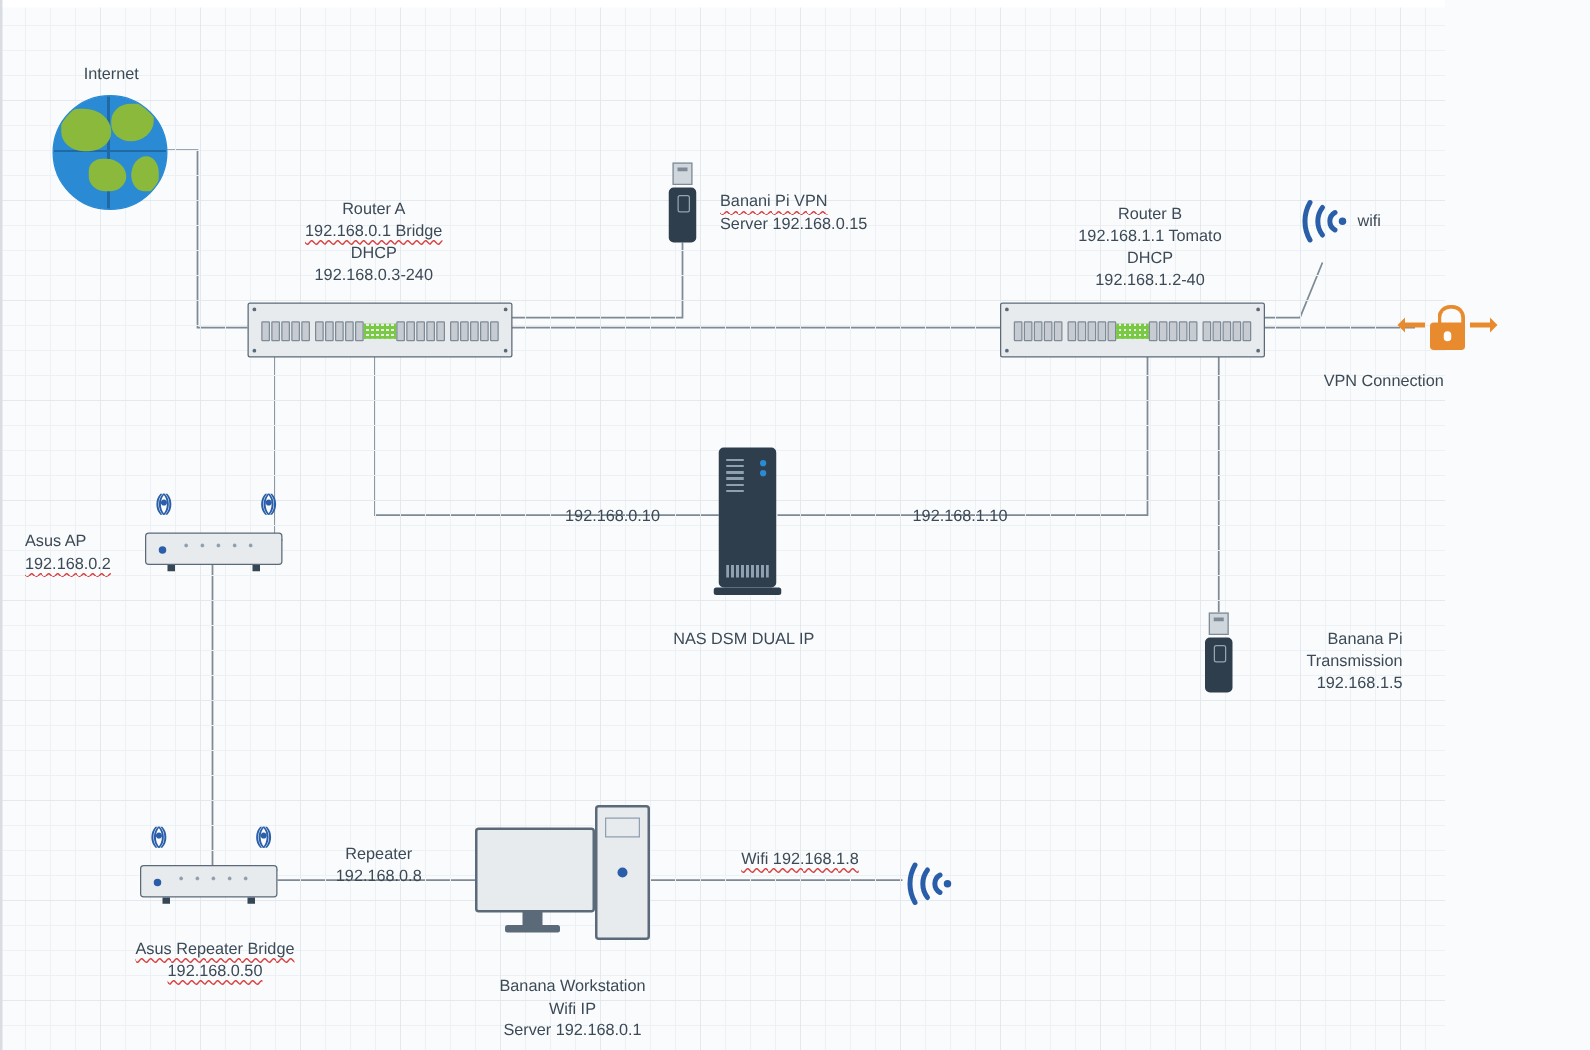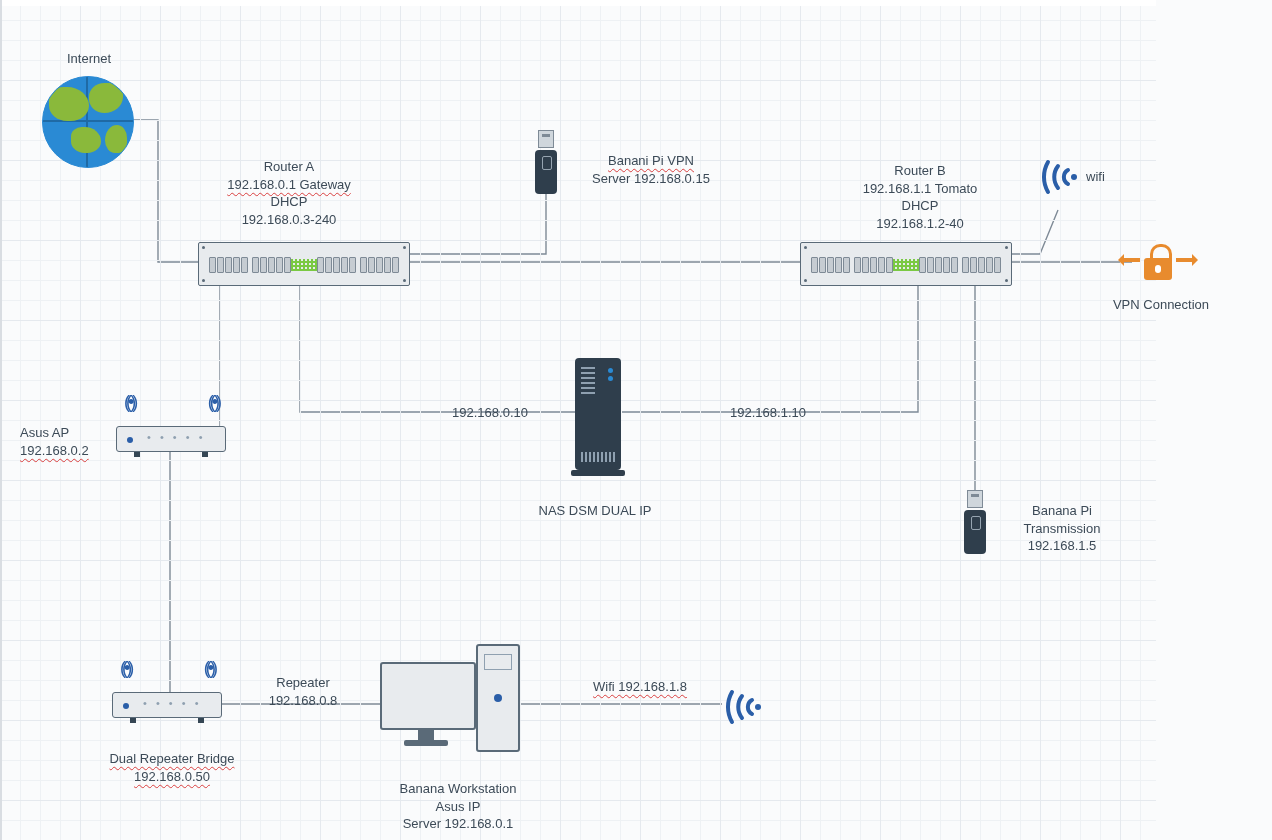--- a/index.html
+++ b/index.html
@@ -161,23 +161,23 @@
         </div>
         <div class="pg">
           <div class="p"></div>
           <div class="p"></div>
           <div class="p"></div>
           <div class="p"></div>
           <div class="p"></div>
         </div>
       </div>
   </div>
-  <div class="lbl" style="left:204px;top:158px;width:170px">
+  <div class="lbl" style="left:214px;top:158px;width:170px">
     <div>Router A</div>
-    <div><span class="sp">192.168.0.1 Gateway</span></div>
+    <div><span class="sp">192.168.0.1 Bridge</span></div>
     <div>DHCP</div>
     <div>192.168.0.3-240</div>
   </div>
 
   <div class="rack" style="left:800px;top:242px">
     <span class="dot tl"></span>
       <span class="dot tr"></span>
       <span class="dot bl"></span>
       <span class="dot br"></span>
     <div class="ports">
@@ -218,21 +218,21 @@
     <div>Router B</div>
     <div>192.168.1.1 Tomato</div>
     <div>DHCP</div>
     <div>192.168.1.2-40</div>
   </div>
 
   <div class="usb" style="left:535px;top:130px">
     <div class="plug"></div>
       <div class="body"></div>
   </div>
-  <div class="lbl" style="left:576px;top:152px;width:150px;text-align:center">
+  <div class="lbl" style="left:576px;top:152px;width:150px;text-align:left">
     <div><span class="sp">Banani Pi VPN</span></div>
     <div>Server 192.168.0.15</div>
   </div>
 
   <div class="wifi" style="left:1038px;top:152px">
     <svg width="44" height="44" viewBox="0 0 44 44">
         <g fill="none" stroke="#2a5ea8" stroke-width="4" stroke-linecap="round">
           <path d="M10 40 A30 30 0 0 1 10 10"></path>
           <path d="M20 36 A18 18 0 0 1 20 14"></path>
           <path d="M30 32 A8 8 0 0 1 30 18"></path>
@@ -243,21 +243,21 @@
   <div class="lbl" style="left:1086px;top:168px;width:40px;text-align:left">wifi</div>
 
   <div class="vpn" style="left:1128px;top:236px">
     <div class="arr l"></div>
       <div class="arr r"></div>
     <div class="lock">
         <div class="sh"></div>
         <div class="bd"></div>
       </div>
   </div>
-  <div class="lbl" style="left:1106px;top:296px;width:110px">VPN Connection</div>
+  <div class="lbl" style="left:1052px;top:296px;width:110px">VPN Connection</div>
 
   <div class="router" style="left:116px;top:392px">
     <span class="ant l">((•))</span>
       <span class="ant r">((•))</span>
     <div class="body"></div>
       <div class="feet"></div>
   </div>
   <div class="lbl" style="left:20px;top:424px;width:100px;text-align:left">
     <div>Asus AP</div>
     <div><span class="sp">192.168.0.2</span></div>
@@ -268,51 +268,51 @@
       <div class="foot"></div>
   </div>
   <div class="lbl" style="left:430px;top:404px;width:120px">192.168.0.10</div>
   <div class="lbl" style="left:708px;top:404px;width:120px">192.168.1.10</div>
   <div class="lbl" style="left:525px;top:502px;width:140px">NAS DSM DUAL IP</div>
 
   <div class="usb" style="left:964px;top:490px">
     <div class="plug"></div>
       <div class="body"></div>
   </div>
-  <div class="lbl" style="left:1002px;top:502px;width:120px;text-align:center">
+  <div class="lbl" style="left:1002px;top:502px;width:120px;text-align:right">
     <div>Banana Pi</div>
     <div>Transmission</div>
     <div>192.168.1.5</div>
   </div>
 
   <div class="router" style="left:112px;top:658px">
     <span class="ant l">((•))</span>
       <span class="ant r">((•))</span>
     <div class="body"></div>
       <div class="feet"></div>
   </div>
   <div class="lbl" style="left:92px;top:750px;width:160px">
-    <div><span class="sp">Dual Repeater Bridge</span></div>
+    <div><span class="sp">Asus Repeater Bridge</span></div>
     <div><span class="sp">192.168.0.50</span></div>
   </div>
 
   <div class="lbl" style="left:248px;top:674px;width:110px">
     <div>Repeater</div>
     <div>192.168.0.8</div>
   </div>
 
   <div class="ws" style="left:380px;top:644px">
     <div class="mon"></div>
       <div class="stand"></div>
       <div class="base"></div>
       <div class="tower"></div>
   </div>
   <div class="lbl" style="left:378px;top:780px;width:160px">
     <div>Banana Workstation</div>
-    <div>Asus IP</div>
+    <div>Wifi IP</div>
     <div>Server 192.168.0.1</div>
   </div>
 
   <div class="lbl" style="left:570px;top:678px;width:140px">
     <span class="sp">Wifi 192.168.1.8</span>
   </div>
   <div class="wifi" style="left:722px;top:682px">
     <svg width="44" height="44" viewBox="0 0 44 44">
         <g fill="none" stroke="#2a5ea8" stroke-width="4" stroke-linecap="round">
           <path d="M10 40 A30 30 0 0 1 10 10"></path>

